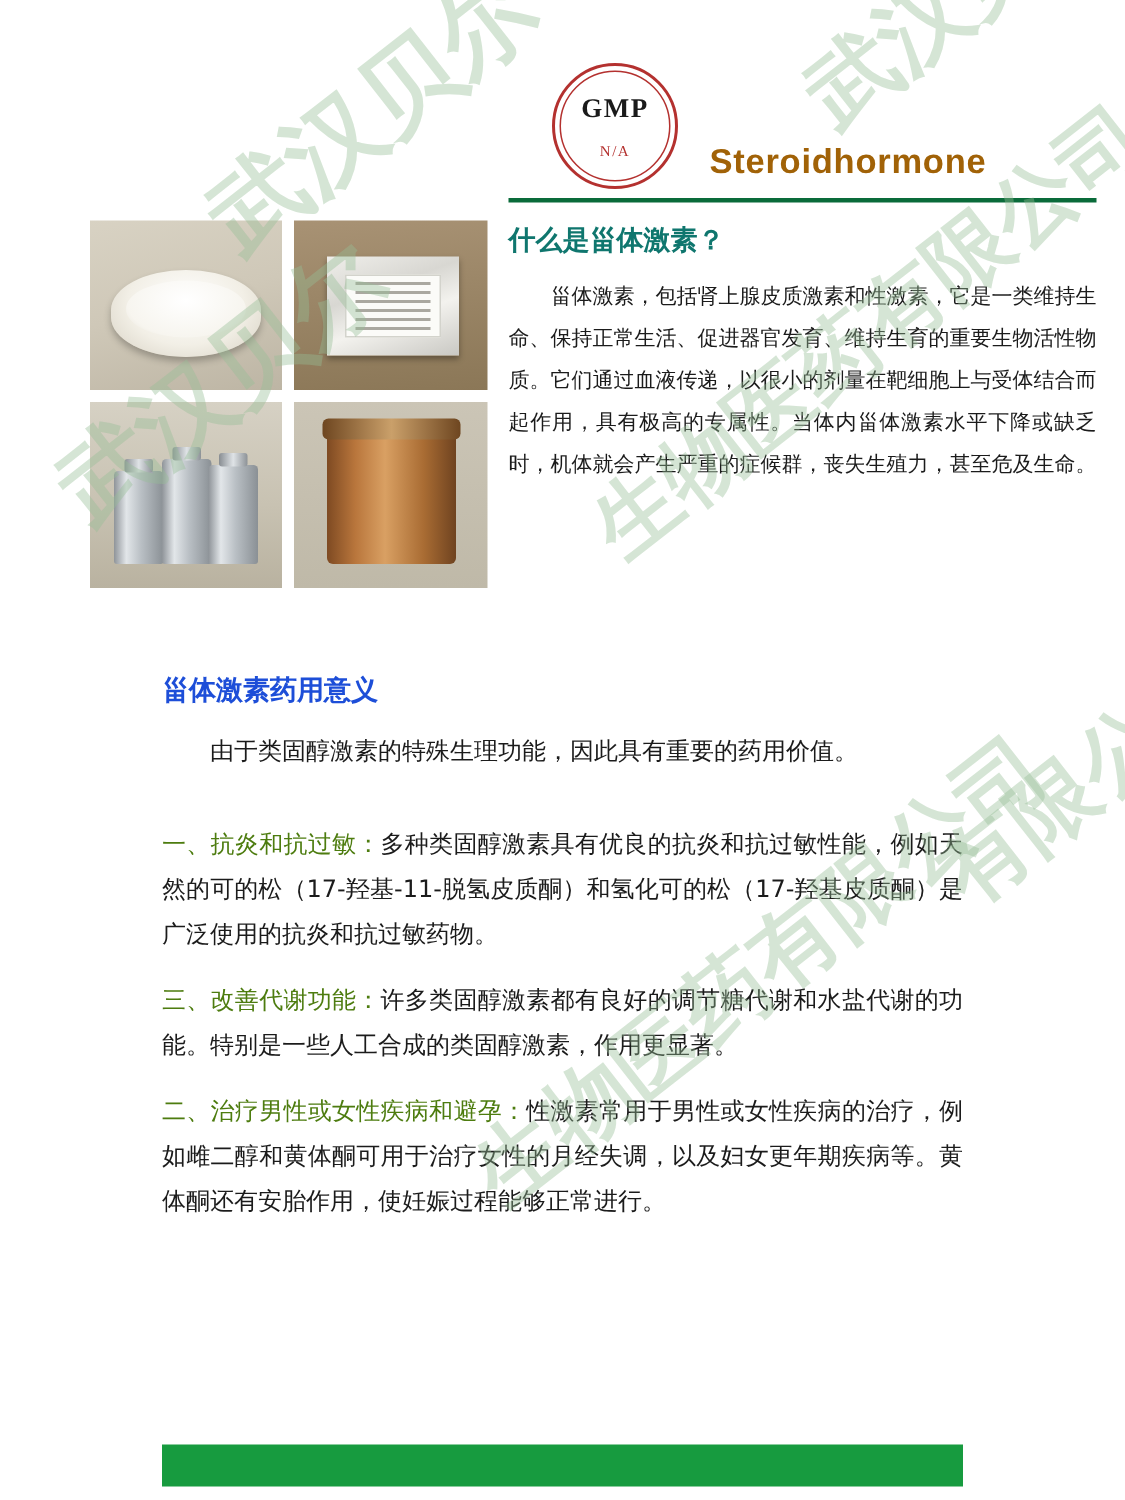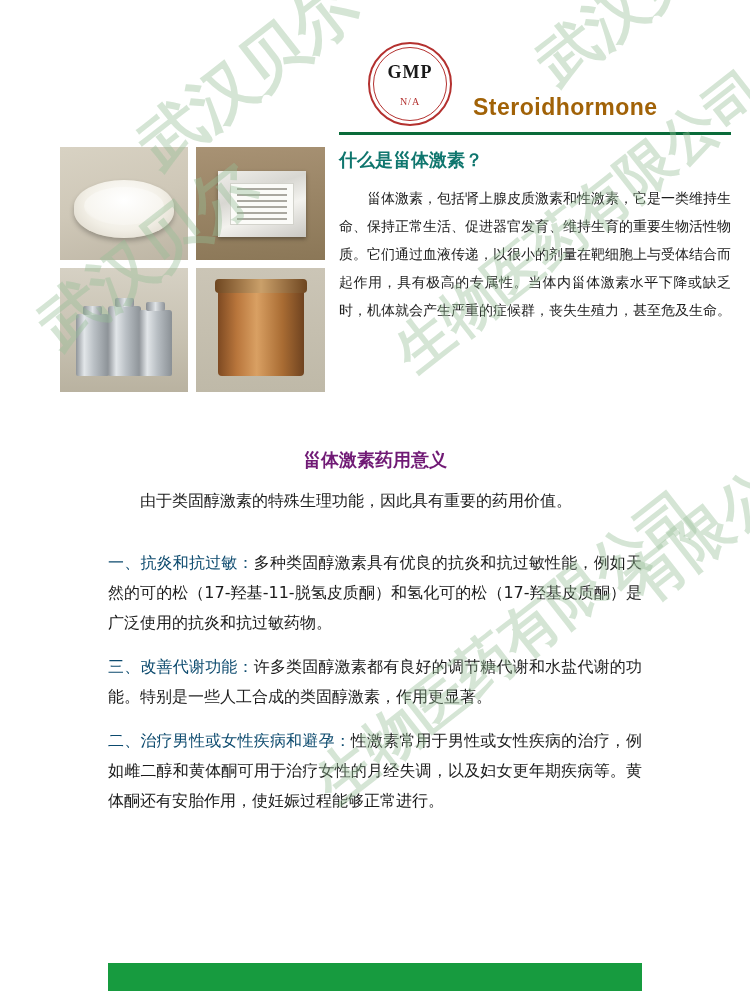--- a/index.html
+++ b/index.html
@@ -236,22 +236,22 @@
   #section2 {
     position: absolute;
     left: 108px;
     top: 448px;
     width: 534px;
   }
   #section2-heading {
     font-family: Liberation Mono, monospace;
     font-size: 18px;
     font-weight: bold;
-    color: #701a75;
-    text-align: center;
+    color: #1d4ed8;
+    text-align: left;
     margin: 0 0 14px 0;
   }
   #section2 .body-text { font-size: 16px; line-height: 30px; }
 
   
   #items {
     position: absolute;
     left: 108px;
     top: 548px;
     width: 534px;
@@ -260,21 +260,21 @@
     margin-bottom: 14px;
   }
   .item p {
     font-family: "DejaVu Sans", sans-serif;
     font-size: 16px;
     line-height: 30px;
     color: #1b1b1b;
     text-align: justify;
     margin: 0;
   }
-  .item .lead { color: #0c4a6e; }
+  .item .lead { color: #4d7c0f; }
 
   
   #footer-bar {
     position: absolute;
     left: 108px;
     top: 963px;
     width: 534px;
     height: 28px;
     background: #179b3f;
     z-index: 3;

